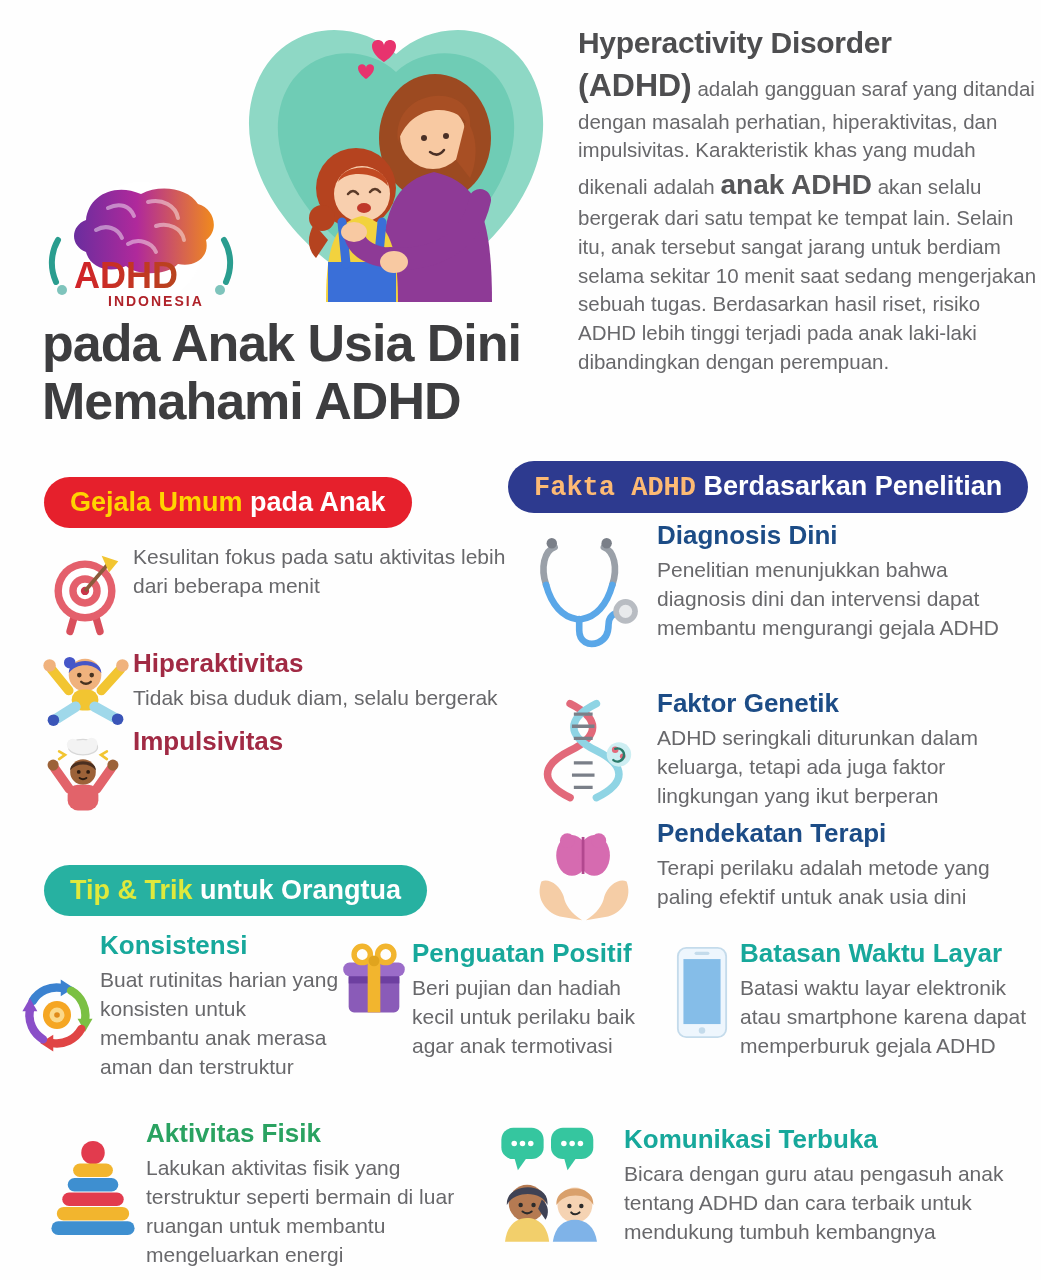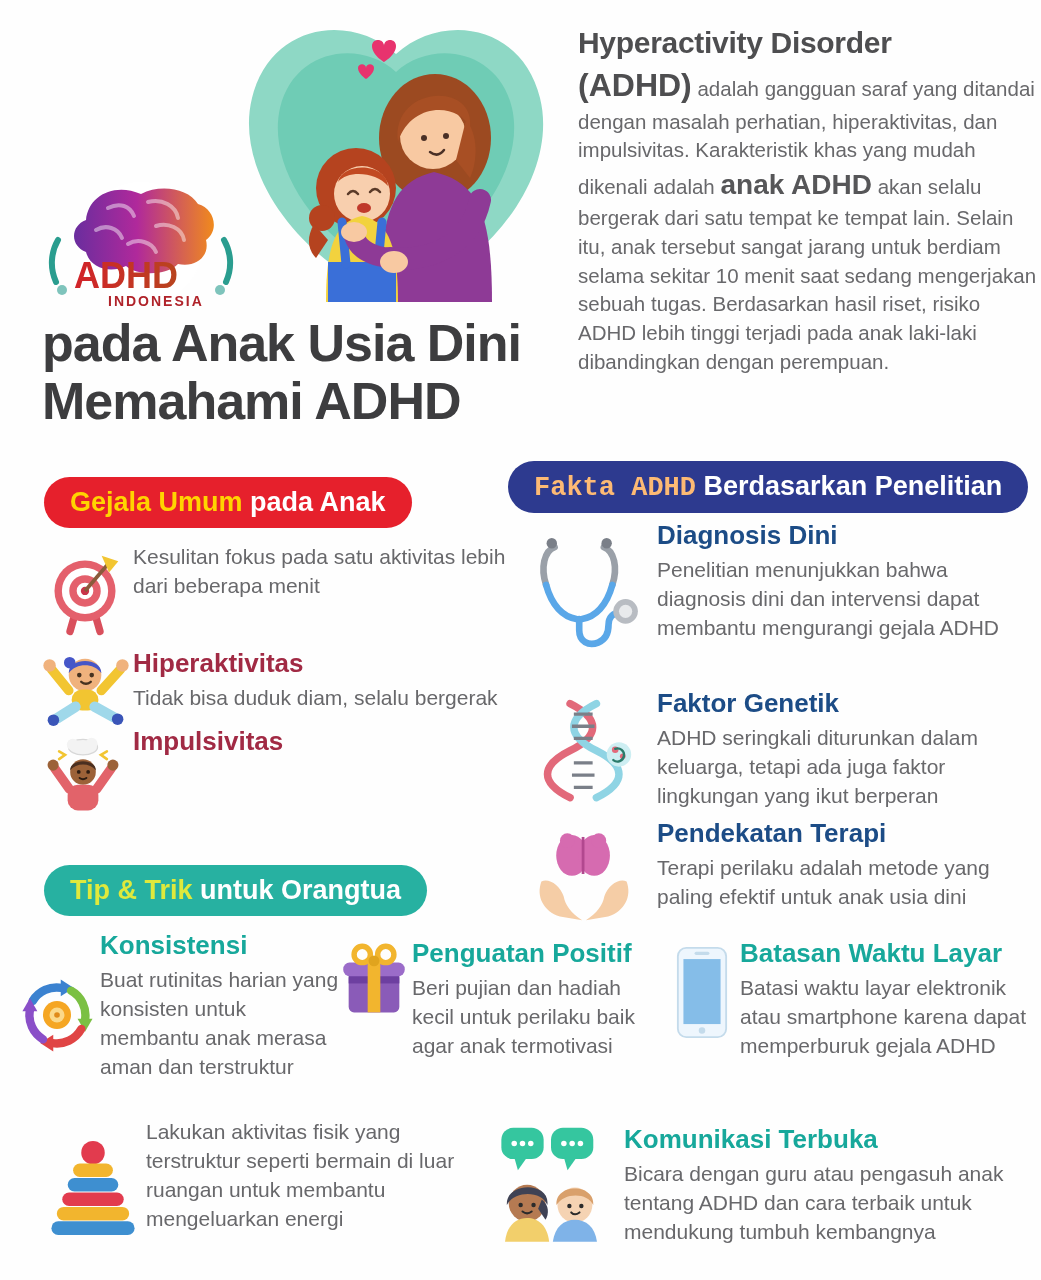--- a/index.html
+++ b/index.html
@@ -294,20 +294,21 @@
   <svg viewBox="0 0 104 108" width="94" height="98">
     <circle cx="52" cy="16" r="13" fill="#e23b4e"></circle>
     <rect x="30" y="28" width="44" height="15" rx="7.5" fill="#f2b52e"></rect>
     <rect x="24" y="44" width="56" height="15" rx="7.5" fill="#3e8fd0"></rect>
     <rect x="18" y="60" width="68" height="15" rx="7.5" fill="#e23b4e"></rect>
     <rect x="12" y="76" width="80" height="15" rx="7.5" fill="#f2b52e"></rect>
     <rect x="6" y="92" width="92" height="15" rx="7.5" fill="#3e8fd0"></rect>
   </svg>
 </div>
 <div class="abs" style="left:146px;top:1118px;width:350px;">
+  <div class="item-title tip-title green">Aktivitas Fisik</div>
   <p class="body-txt">Lakukan aktivitas fisik yang terstruktur seperti bermain di luar ruangan untuk membantu mengeluarkan energi</p>
 </div>
 
 <div class="abs" style="left:494px;top:1124px;">
   <svg viewBox="0 0 124 128" width="114" height="118">
     <rect x="8" y="4" width="46" height="34" rx="13" fill="#35c69f"></rect>
     <polygon points="22,36 36,36 26,50" fill="#35c69f"></polygon>
     <circle cx="22" cy="21" r="3" fill="#fff"></circle>
       <circle cx="31" cy="21" r="3" fill="#fff"></circle>
       <circle cx="40" cy="21" r="3" fill="#fff"></circle>

